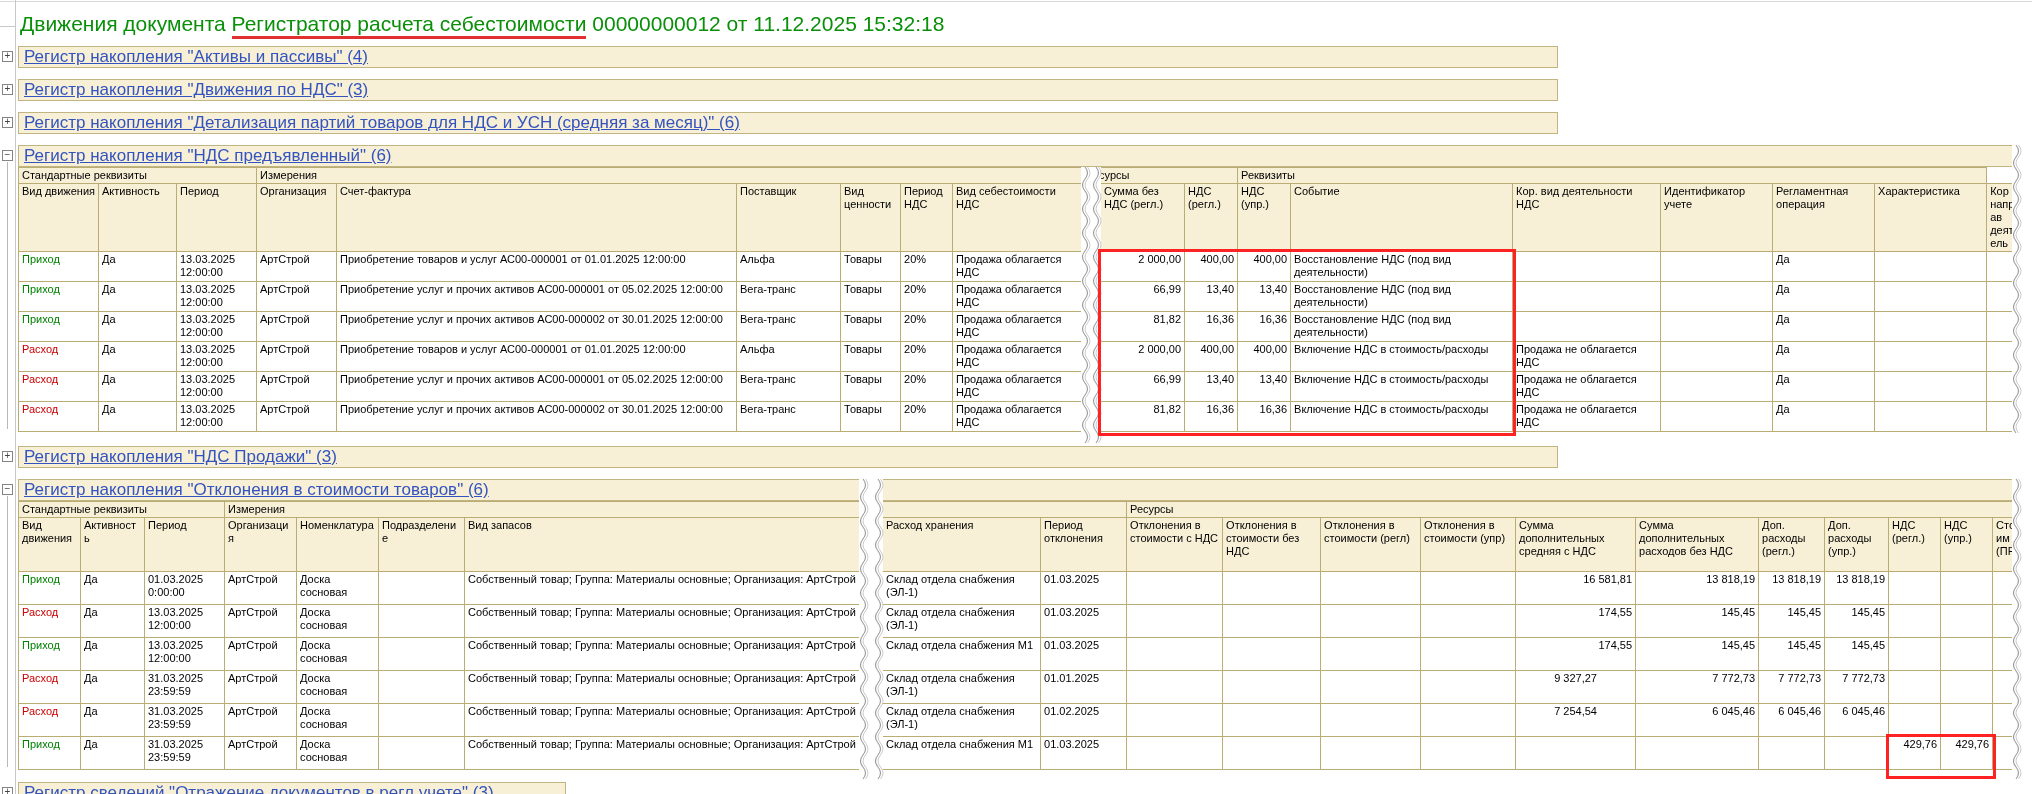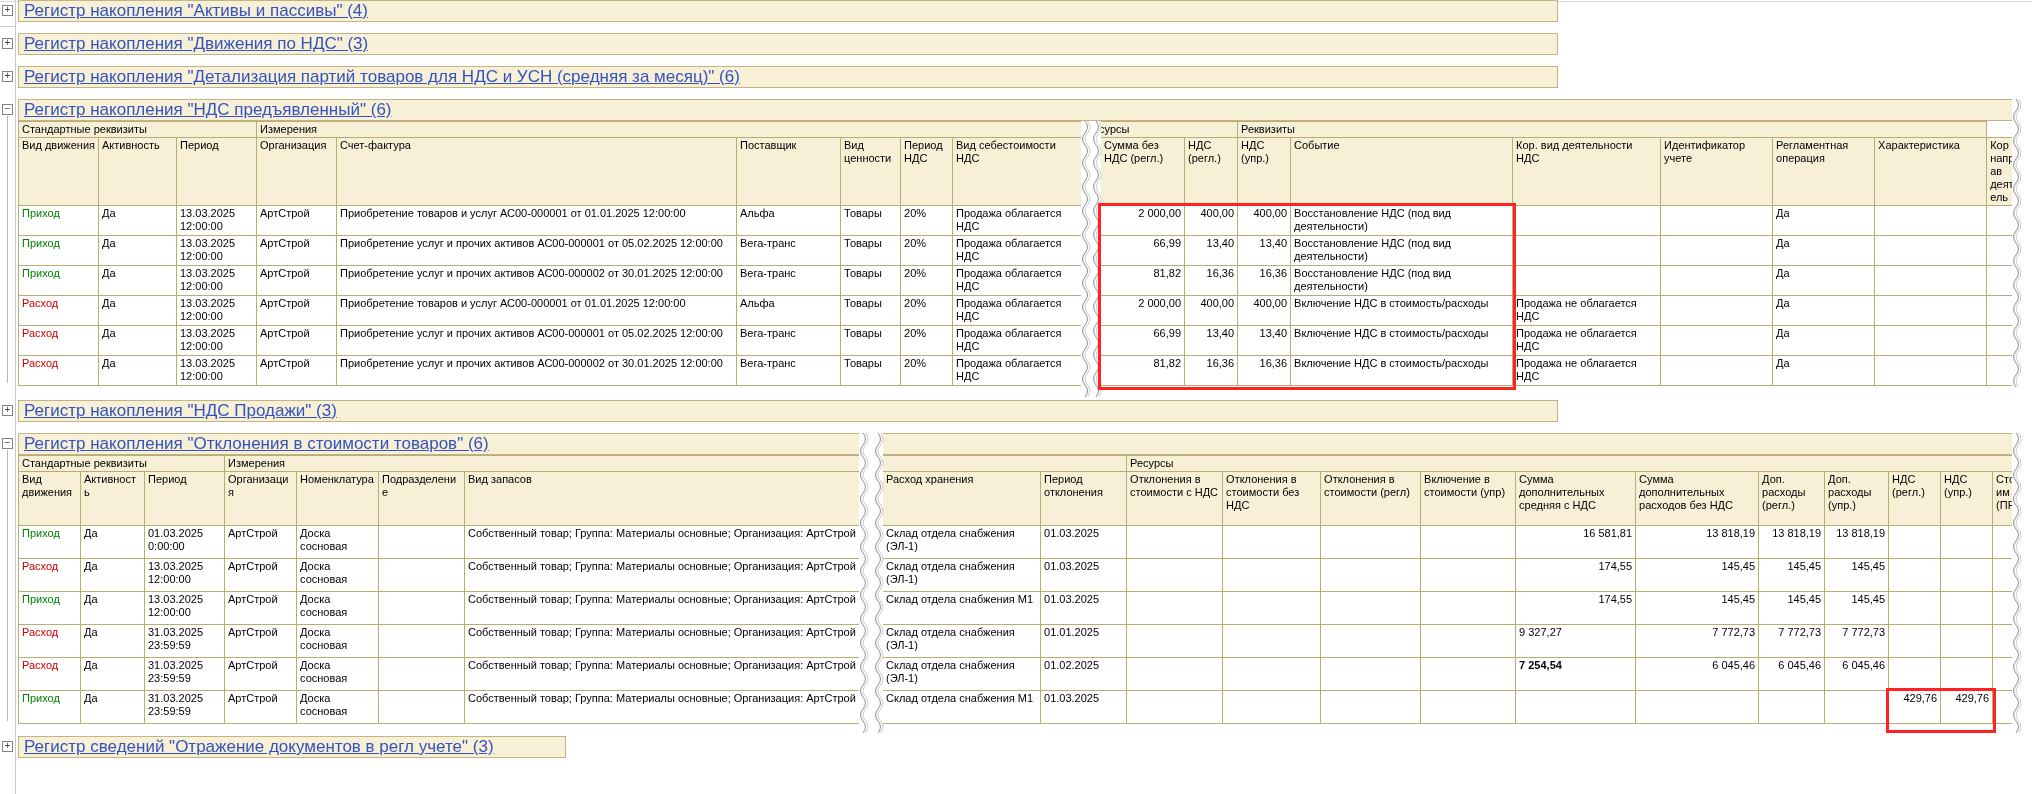--- a/index.html
+++ b/index.html
@@ -45,20 +45,21 @@
 </style>
 </head>
 <body>
 
 <div class="top-line"></div>
 <div class="gutter-vline"></div>
 <div class="corner-tick"></div>
 
 <div class="content">
 
+  <div class="title-row"><span>Движения документа </span><span class="title-underlined">Регистратор расчета себестоимости</span><span> 00000000012 от 11.12.2025 15:32:18</span></div>
 
   <div class="section mb-sm" id="sec-assets">
     <span class="toggle">+</span>
     <div class="bar w-collapsed">
       <a>Регистр накопления "Активы и пассивы" (4)</a>
     </div>
   </div>
 
   <div class="section mb-sm" id="sec-vat-moves">
     <span class="toggle">+</span>
@@ -330,21 +331,21 @@
               <td>Организация</td>
               <td>Номенклатура</td>
               <td>Подразделение</td>
               <td>Вид запасов</td>
               <td class="tear-td"></td>
               <td>Расход хранения</td>
               <td>Период отклонения</td>
               <td>Отклонения в стоимости с НДС</td>
               <td>Отклонения в стоимости без НДС</td>
               <td>Отклонения в стоимости (регл)</td>
-              <td>Включение в стоимости (упр)</td>
+              <td>Отклонения в стоимости (упр)</td>
               <td>Сумма дополнительных средняя с НДС</td>
               <td>Сумма дополнительных расходов без НДС</td>
               <td>Доп. расходы (регл.)</td>
               <td>Доп. расходы (упр.)</td>
               <td>НДС (регл.)</td>
               <td>НДС (упр.)</td>
               <td>Стоим (ПР)</td>
             </tr>
             <tr class="data-row" style="height: 33px;">
               <td class="mv-in">Приход</td>
@@ -423,21 +424,21 @@
               <td>Доска сосновая</td>
               <td></td>
               <td>Собственный товар; Группа: Материалы основные; Организация: АртСтрой</td>
               <td class="tear-td"></td>
               <td>Склад отдела снабжения (ЭЛ-1)</td>
               <td>01.01.2025</td>
               <td style="text-align: right;"></td>
               <td style="text-align: right;"></td>
               <td style="text-align: right;"></td>
               <td style="text-align: right;"></td>
-              <td style="text-align: left;">9 327,27</td>
+              <td style="text-align: center;">9 327,27</td>
               <td style="text-align: right;">7 772,73</td>
               <td style="text-align: right;">7 772,73</td>
               <td style="text-align: right;">7 772,73</td>
               <td style="text-align: right;"></td>
               <td style="text-align: right;"></td>
               <td style="text-align: right;"></td>
             </tr>
             <tr class="data-row" style="height: 33px;">
               <td class="mv-out">Расход</td>
               <td>Да</td>
@@ -446,21 +447,21 @@
               <td>Доска сосновая</td>
               <td></td>
               <td>Собственный товар; Группа: Материалы основные; Организация: АртСтрой</td>
               <td class="tear-td"></td>
               <td>Склад отдела снабжения (ЭЛ-1)</td>
               <td>01.02.2025</td>
               <td style="text-align: right;"></td>
               <td style="text-align: right;"></td>
               <td style="text-align: right;"></td>
               <td style="text-align: right;"></td>
-              <td style="text-align: left; font-weight: bold;">7 254,54</td>
+              <td style="text-align: center;">7 254,54</td>
               <td style="text-align: right;">6 045,46</td>
               <td style="text-align: right;">6 045,46</td>
               <td style="text-align: right;">6 045,46</td>
               <td style="text-align: right;"></td>
               <td style="text-align: right;"></td>
               <td style="text-align: right;"></td>
             </tr>
             <tr class="data-row" style="height: 33px;">
               <td class="mv-in">Приход</td>
               <td>Да</td>

